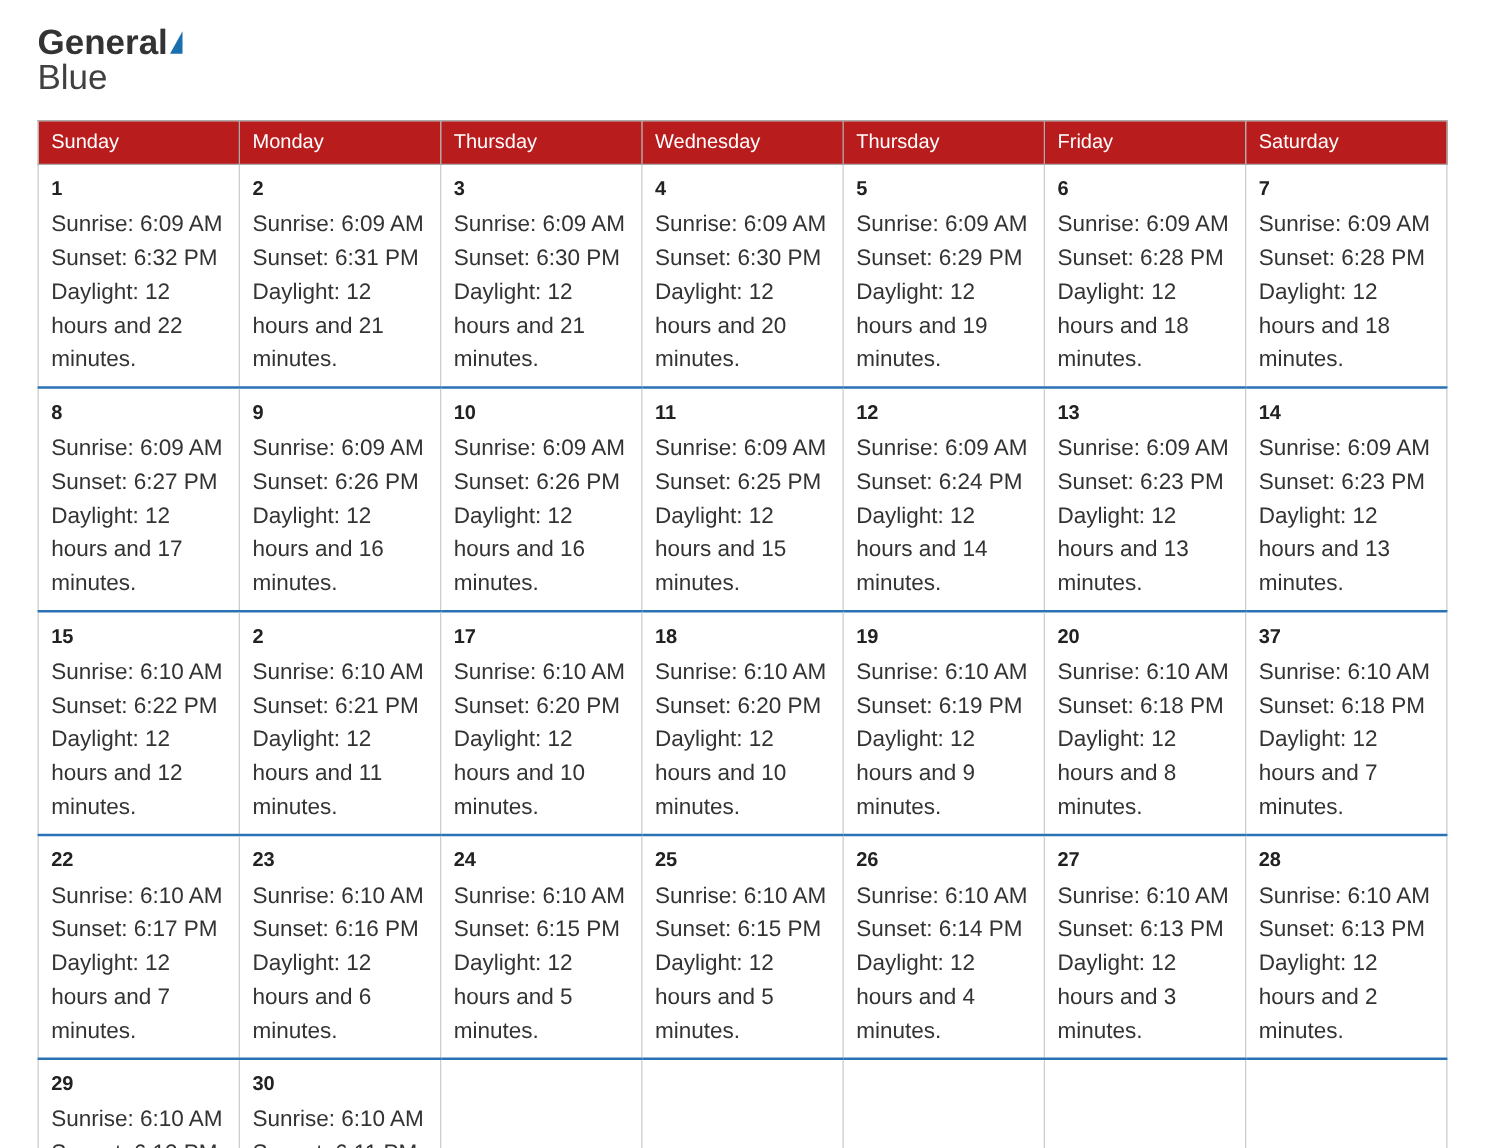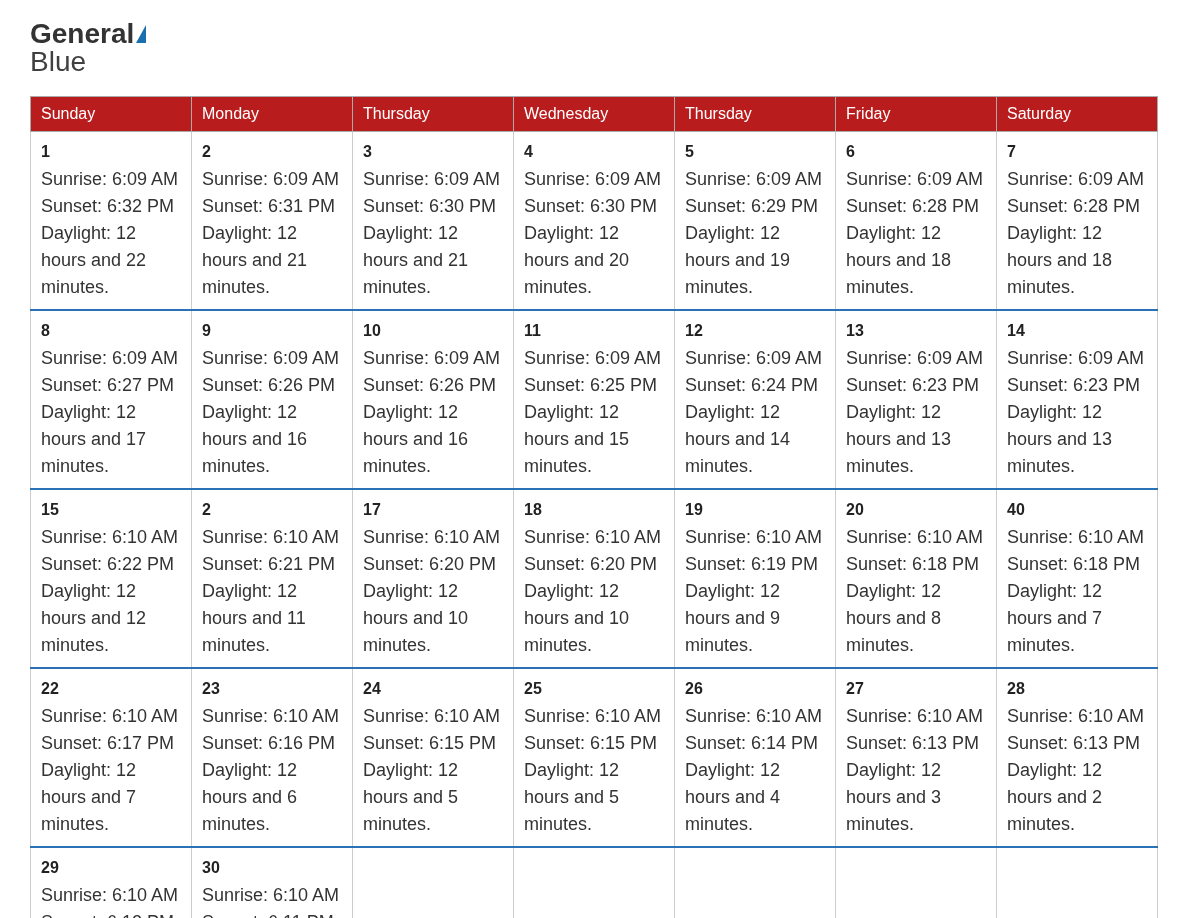--- a/index.html
+++ b/index.html
@@ -146,21 +146,21 @@
         <td><span class="day-number">13</span><span class="day-info">Sunrise: 6:09 AM<br>Sunset: 6:23 PM<br>Daylight: 12 hours and 13 minutes.</span></td>
         <td><span class="day-number">14</span><span class="day-info">Sunrise: 6:09 AM<br>Sunset: 6:23 PM<br>Daylight: 12 hours and 13 minutes.</span></td>
       </tr>
       <tr class="week-row">
         <td><span class="day-number">15</span><span class="day-info">Sunrise: 6:10 AM<br>Sunset: 6:22 PM<br>Daylight: 12 hours and 12 minutes.</span></td>
         <td><span class="day-number">2</span><span class="day-info">Sunrise: 6:10 AM<br>Sunset: 6:21 PM<br>Daylight: 12 hours and 11 minutes.</span></td>
         <td><span class="day-number">17</span><span class="day-info">Sunrise: 6:10 AM<br>Sunset: 6:20 PM<br>Daylight: 12 hours and 10 minutes.</span></td>
         <td><span class="day-number">18</span><span class="day-info">Sunrise: 6:10 AM<br>Sunset: 6:20 PM<br>Daylight: 12 hours and 10 minutes.</span></td>
         <td><span class="day-number">19</span><span class="day-info">Sunrise: 6:10 AM<br>Sunset: 6:19 PM<br>Daylight: 12 hours and 9 minutes.</span></td>
         <td><span class="day-number">20</span><span class="day-info">Sunrise: 6:10 AM<br>Sunset: 6:18 PM<br>Daylight: 12 hours and 8 minutes.</span></td>
-        <td><span class="day-number">40</span><span class="day-info">Sunrise: 6:10 AM<br>Sunset: 6:18 PM<br>Daylight: 12 hours and 7 minutes.</span></td>
+        <td><span class="day-number">37</span><span class="day-info">Sunrise: 6:10 AM<br>Sunset: 6:18 PM<br>Daylight: 12 hours and 7 minutes.</span></td>
       </tr>
       <tr class="week-row">
         <td><span class="day-number">22</span><span class="day-info">Sunrise: 6:10 AM<br>Sunset: 6:17 PM<br>Daylight: 12 hours and 7 minutes.</span></td>
         <td><span class="day-number">23</span><span class="day-info">Sunrise: 6:10 AM<br>Sunset: 6:16 PM<br>Daylight: 12 hours and 6 minutes.</span></td>
         <td><span class="day-number">24</span><span class="day-info">Sunrise: 6:10 AM<br>Sunset: 6:15 PM<br>Daylight: 12 hours and 5 minutes.</span></td>
         <td><span class="day-number">25</span><span class="day-info">Sunrise: 6:10 AM<br>Sunset: 6:15 PM<br>Daylight: 12 hours and 5 minutes.</span></td>
         <td><span class="day-number">26</span><span class="day-info">Sunrise: 6:10 AM<br>Sunset: 6:14 PM<br>Daylight: 12 hours and 4 minutes.</span></td>
         <td><span class="day-number">27</span><span class="day-info">Sunrise: 6:10 AM<br>Sunset: 6:13 PM<br>Daylight: 12 hours and 3 minutes.</span></td>
         <td><span class="day-number">28</span><span class="day-info">Sunrise: 6:10 AM<br>Sunset: 6:13 PM<br>Daylight: 12 hours and 2 minutes.</span></td>
       </tr>

